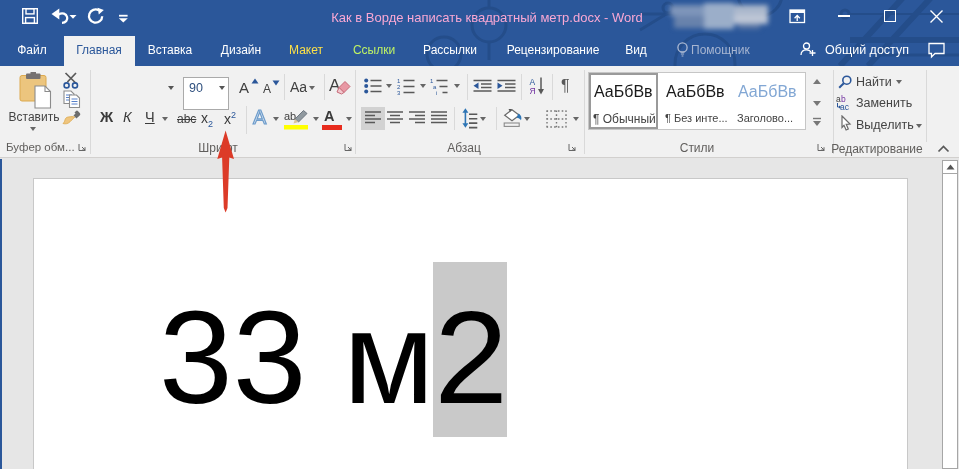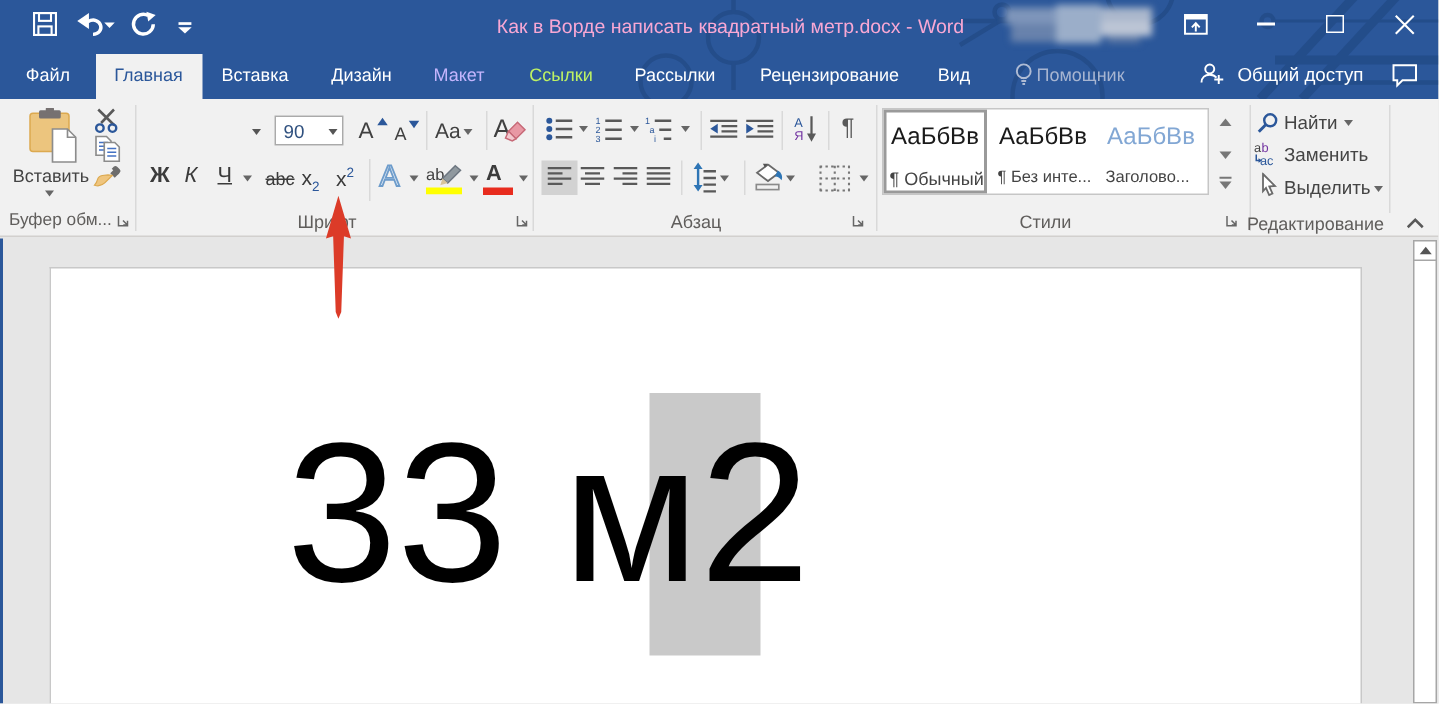--- a/index.html
+++ b/index.html
@@ -80,21 +80,21 @@
   <div class="abs" style="left:884px;top:10px;width:12px;height:12px;border:1.4px solid #fff;"></div>
   <svg class="abs" style="left:929px;top:9px" width="15" height="15" viewBox="0 0 15 15">
     <path d="M1.5 1.5 L13.5 13.5 M13.5 1.5 L1.5 13.5" stroke="#fff" stroke-width="1.4"></path>
   </svg>
 
   <div class="abs" style="left:64px;top:36px;width:71px;height:30px;background:#f1f1f1;"></div>
   <div class="abs ctr" style="left:32px;top:43px;color:#fff;font-size:12px;">Файл</div>
   <div class="abs ctr" style="left:99px;top:43px;color:#2b579a;font-size:12px;">Главная</div>
   <div class="abs ctr" style="left:170px;top:43px;color:#fff;font-size:12px;">Вставка</div>
   <div class="abs ctr" style="left:241px;top:43px;color:#fff;font-size:12px;">Дизайн</div>
-  <div class="abs ctr" style="left:306px;top:43px;color:#c4b5fd;font-size:12px;">Макет</div>
+  <div class="abs ctr" style="left:306px;top:43px;color:#fde047;font-size:12px;">Макет</div>
   <div class="abs ctr" style="left:374px;top:43px;color:#bef264;font-size:12px;">Ссылки</div>
   <div class="abs ctr" style="left:450px;top:43px;color:#fff;font-size:12px;">Рассылки</div>
   <div class="abs ctr" style="left:553px;top:43px;color:#fff;font-size:12px;">Рецензирование</div>
   <div class="abs ctr" style="left:636px;top:43px;color:#fff;font-size:12px;">Вид</div>
 
   <svg class="abs" style="left:676px;top:42px" width="13" height="16" viewBox="0 0 13 16">
     <circle cx="6.5" cy="5.5" r="4.6" fill="none" stroke="#aebbd4" stroke-width="1.3"></circle>
     <path d="M4.6 10 L8.4 10 M4.9 12 L8.1 12 M5.6 14 L7.4 14" stroke="#aebbd4" stroke-width="1.2"></path>
   </svg>
   <div class="abs" style="left:691px;top:43px;color:#a7b5d1;font-size:12px;">Помощник</div>
@@ -150,21 +150,21 @@
     <path d="M11.5 6.5 L14.5 3.5 L17.5 6.5 L14.5 9.5 Z" fill="#6d6d6d"></path>
     <path d="M13.8 2.2 a1.6 1.6 0 0 1 2.3 0 l1.7 1.7 a1.6 1.6 0 0 1 0 2.3 L16.5 7.5 L12.5 3.5 Z" fill="#6d6d6d"></path>
     <path d="M12.8 8 L8 12.8 C6 14.8 3.5 15.3 1 14.5 C2.2 13.3 2.6 12.4 3 10.8 C3.4 9.2 4.6 8.2 6.2 8 L10 7.6 Z" fill="#efc57e" stroke="#dca94f" stroke-width="0.8"></path>
   </svg>
   <div class="abs lbl" style="left:6px;top:75px;font-size:11.5px;">Буфер обм...</div>
   <svg class="abs" style="left:78px;top:77px" width="9" height="9" viewBox="0 0 9 9">
     <path d="M1 1 L1 7.5 L7.5 7.5 M4 4 L7 7 M7 4.2 L7 7 L4.2 7" fill="none" stroke="#666" stroke-width="1"></path>
   </svg>
 
   <div class="dd" style="left:168px;top:20px;border-top-color:#555;"></div>
-  <div class="abs" style="left:183px;top:11px;width:46px;height:20px;background:#fff;border:1px solid #aaa;font-size:12.5px;color:#30517f;padding:3px 12px 0 5px;">90</div>
+  <div class="abs" style="left:183px;top:11px;width:46px;height:33px;background:#fff;border:1px solid #aaa;font-size:12.5px;color:#30517f;padding:3px 12px 0 5px;">90</div>
   <div class="dd" style="left:219px;top:20px;border-top-color:#555;"></div>
 
   <div class="abs" style="left:239px;top:13px;font-size:15px;color:#404040;">А</div>
   <svg class="abs" style="left:251px;top:12px" width="8" height="6" viewBox="0 0 8 6">
         <path d="M0.5 5.5 L4 0.5 L7.5 5.5 Z" fill="#2b579a"></path>
       </svg>
   <div class="abs" style="left:263px;top:16px;font-size:12px;color:#404040;">А</div>
   <svg class="abs" style="left:272px;top:14px" width="8" height="6" viewBox="0 0 8 6">
         <path d="M0.5 0.5 L7.5 0.5 L4 5.5 Z" fill="#2b579a"></path>
       </svg>
@@ -344,21 +344,21 @@
     <path d="M1.5 7.5 L6.5 2.5 L11.5 7.5" fill="none" stroke="#595959" stroke-width="1.7"></path>
   </svg>
 </div>
 
 <div class="abs" style="left:0;top:159px;width:959px;height:310px;background:#e6e6e6;">
   <div class="abs" style="left:0;top:0;width:2px;height:310px;background:#2b579a;"></div>
   <div class="abs" style="left:33px;top:19px;width:875px;height:291px;background:#fff;border:1px solid #c8c8c8;border-bottom:none;"></div>
 
   <div class="abs" style="left:433px;top:103px;width:74px;height:175px;background:#c9c9c9;"></div>
 
-  <div id="bigtext" class="abs" style="left:159px;top:117px;font-size:132.5px;line-height:132.5px;color:#000;margin-left:32px;">33 м2</div>
+  <div id="bigtext" class="abs" style="left:159px;top:132px;font-size:132.5px;line-height:132.5px;color:#000;">33 м2</div>
 
   <div class="abs" style="left:942px;top:1px;width:16px;height:309px;background:#fff;border:1px solid #a6a6a6;"></div>
   <div class="abs" style="left:942px;top:1px;width:16px;height:14px;border:1px solid #a6a6a6;background:#fff;"></div>
   <svg class="abs" style="left:946px;top:5px" width="9" height="6" viewBox="0 0 9 6">
     <path d="M0.5 5.5 L4.5 0.5 L8.5 5.5 Z" fill="#555"></path>
   </svg>
 </div>
 
 <svg class="abs" style="left:210px;top:128px;z-index:50;" width="32" height="92" viewBox="0 0 32 92">
   <path d="M15.6 2.5 L24 31 L19.3 29.5 L17.5 80 L15.6 84.5 L13.8 80 L12.1 29.5 L7.3 31 Z" fill="#dc3b28"></path>

